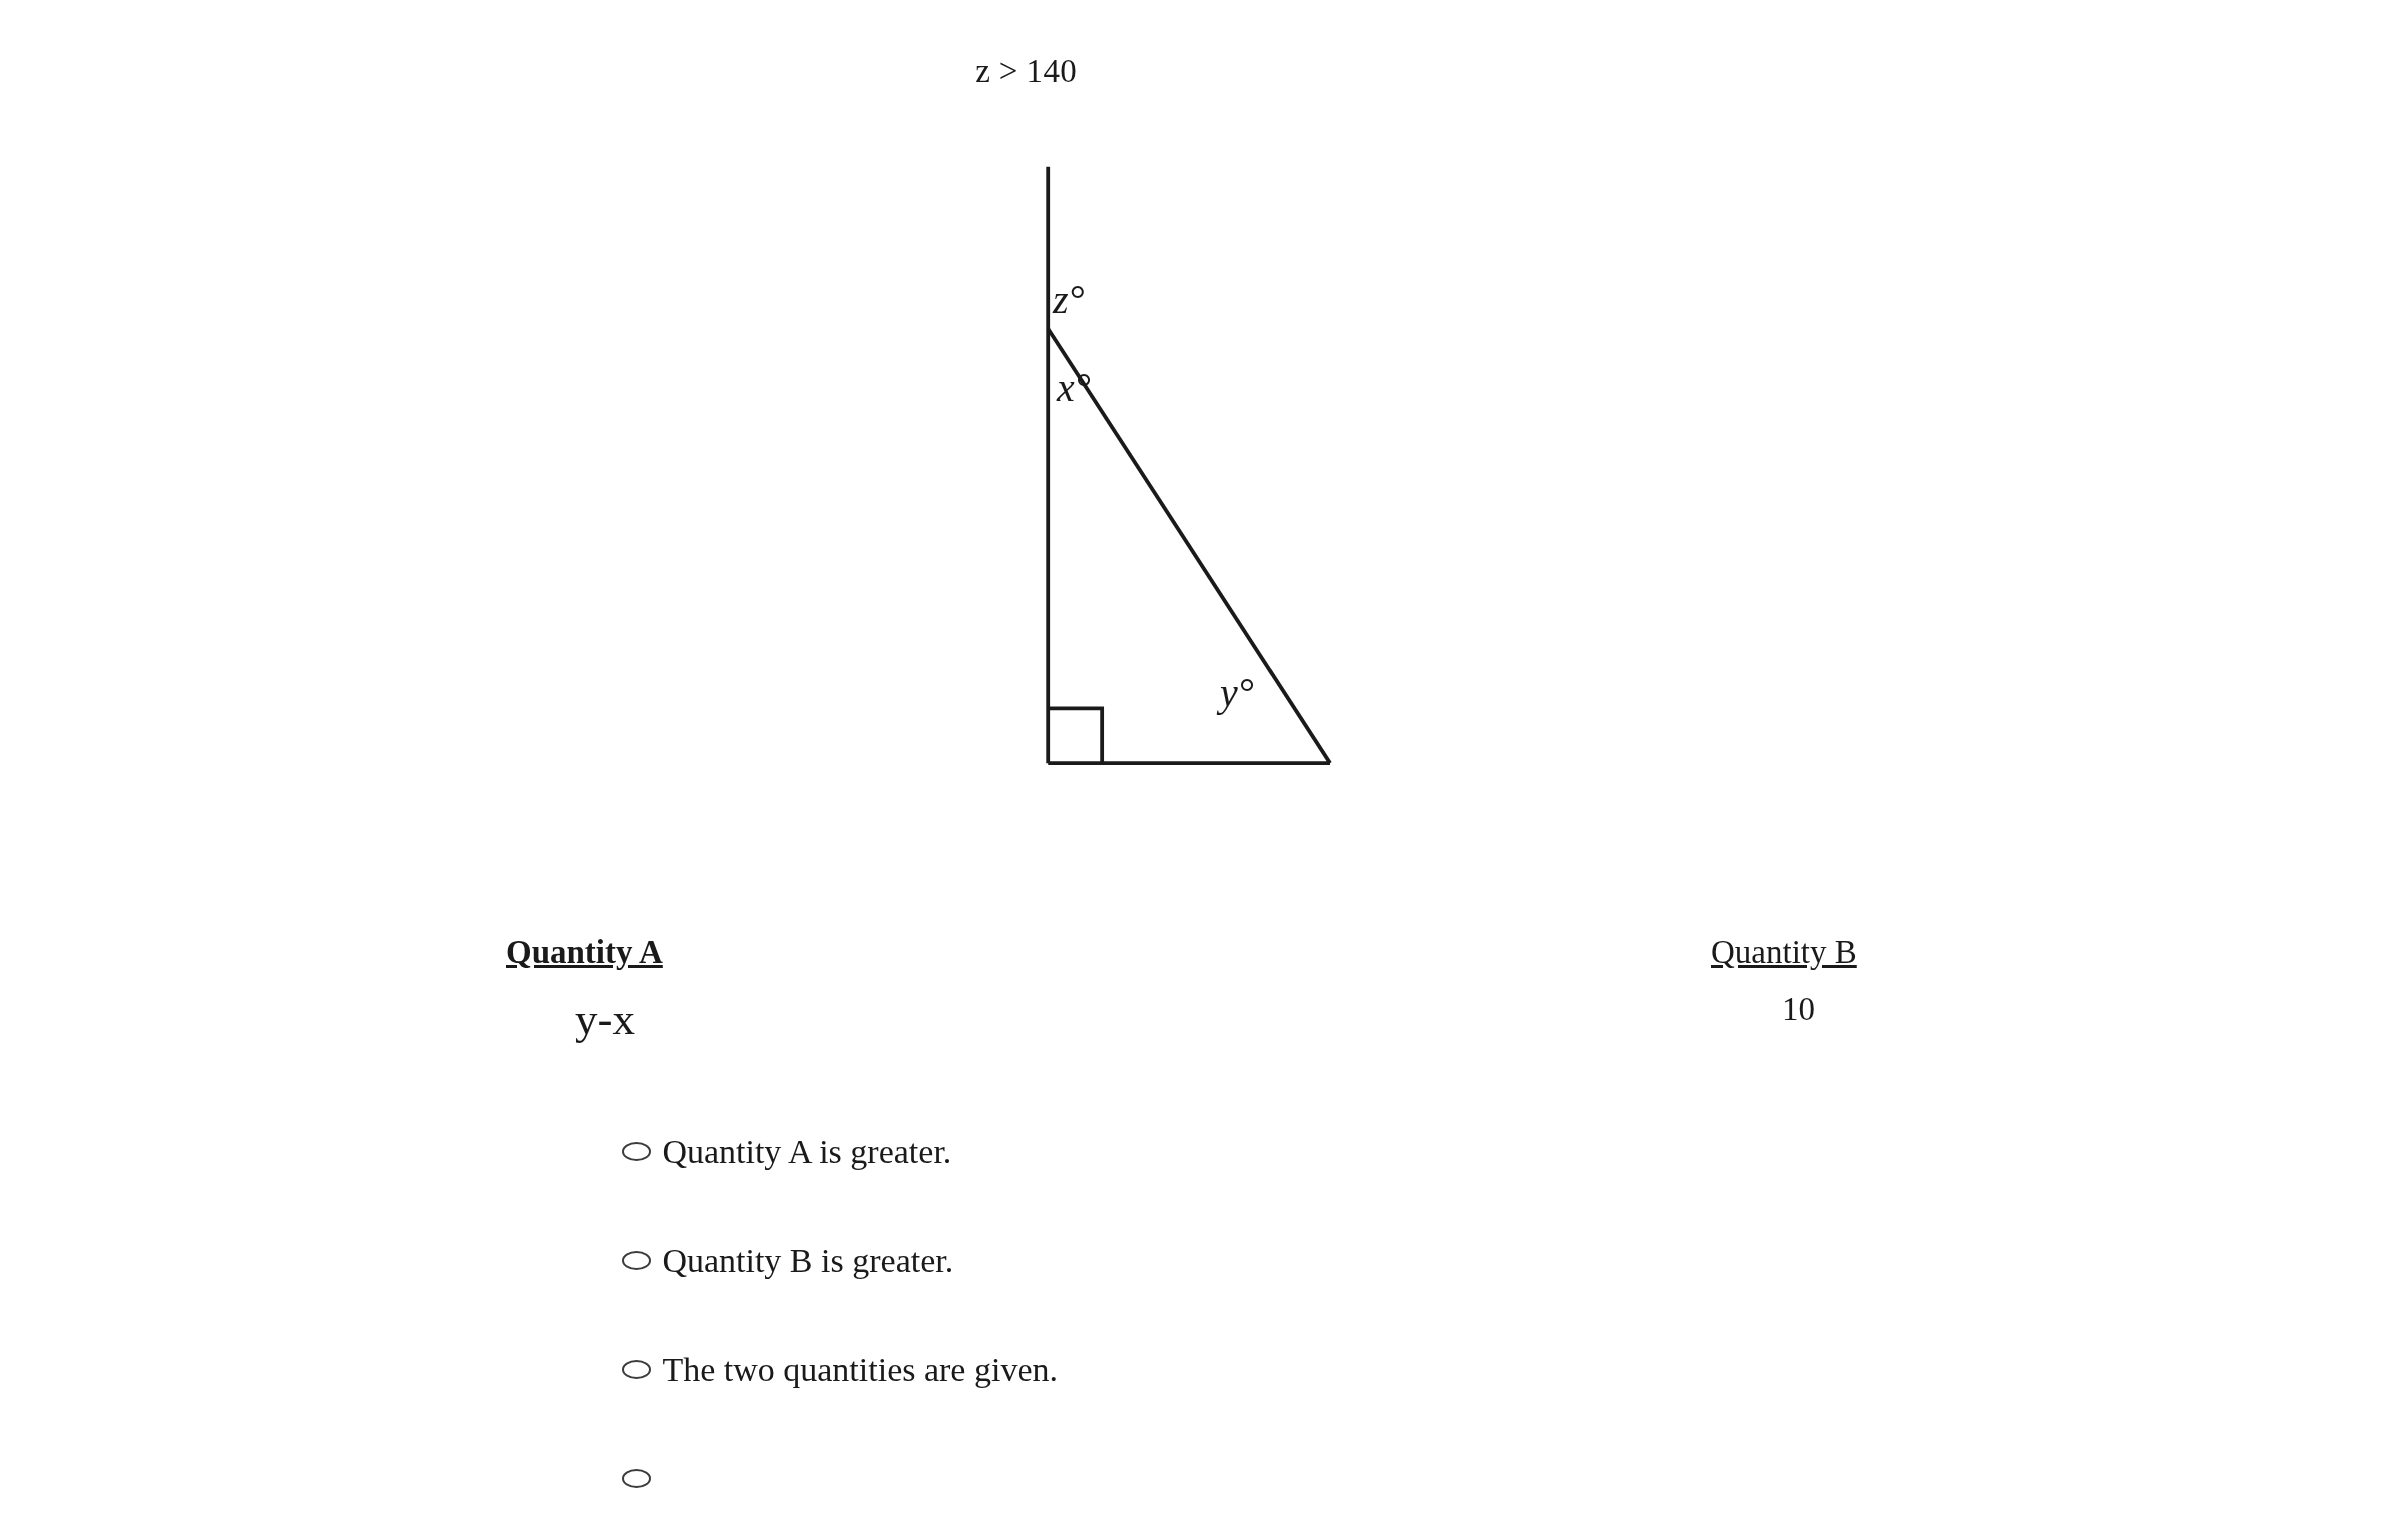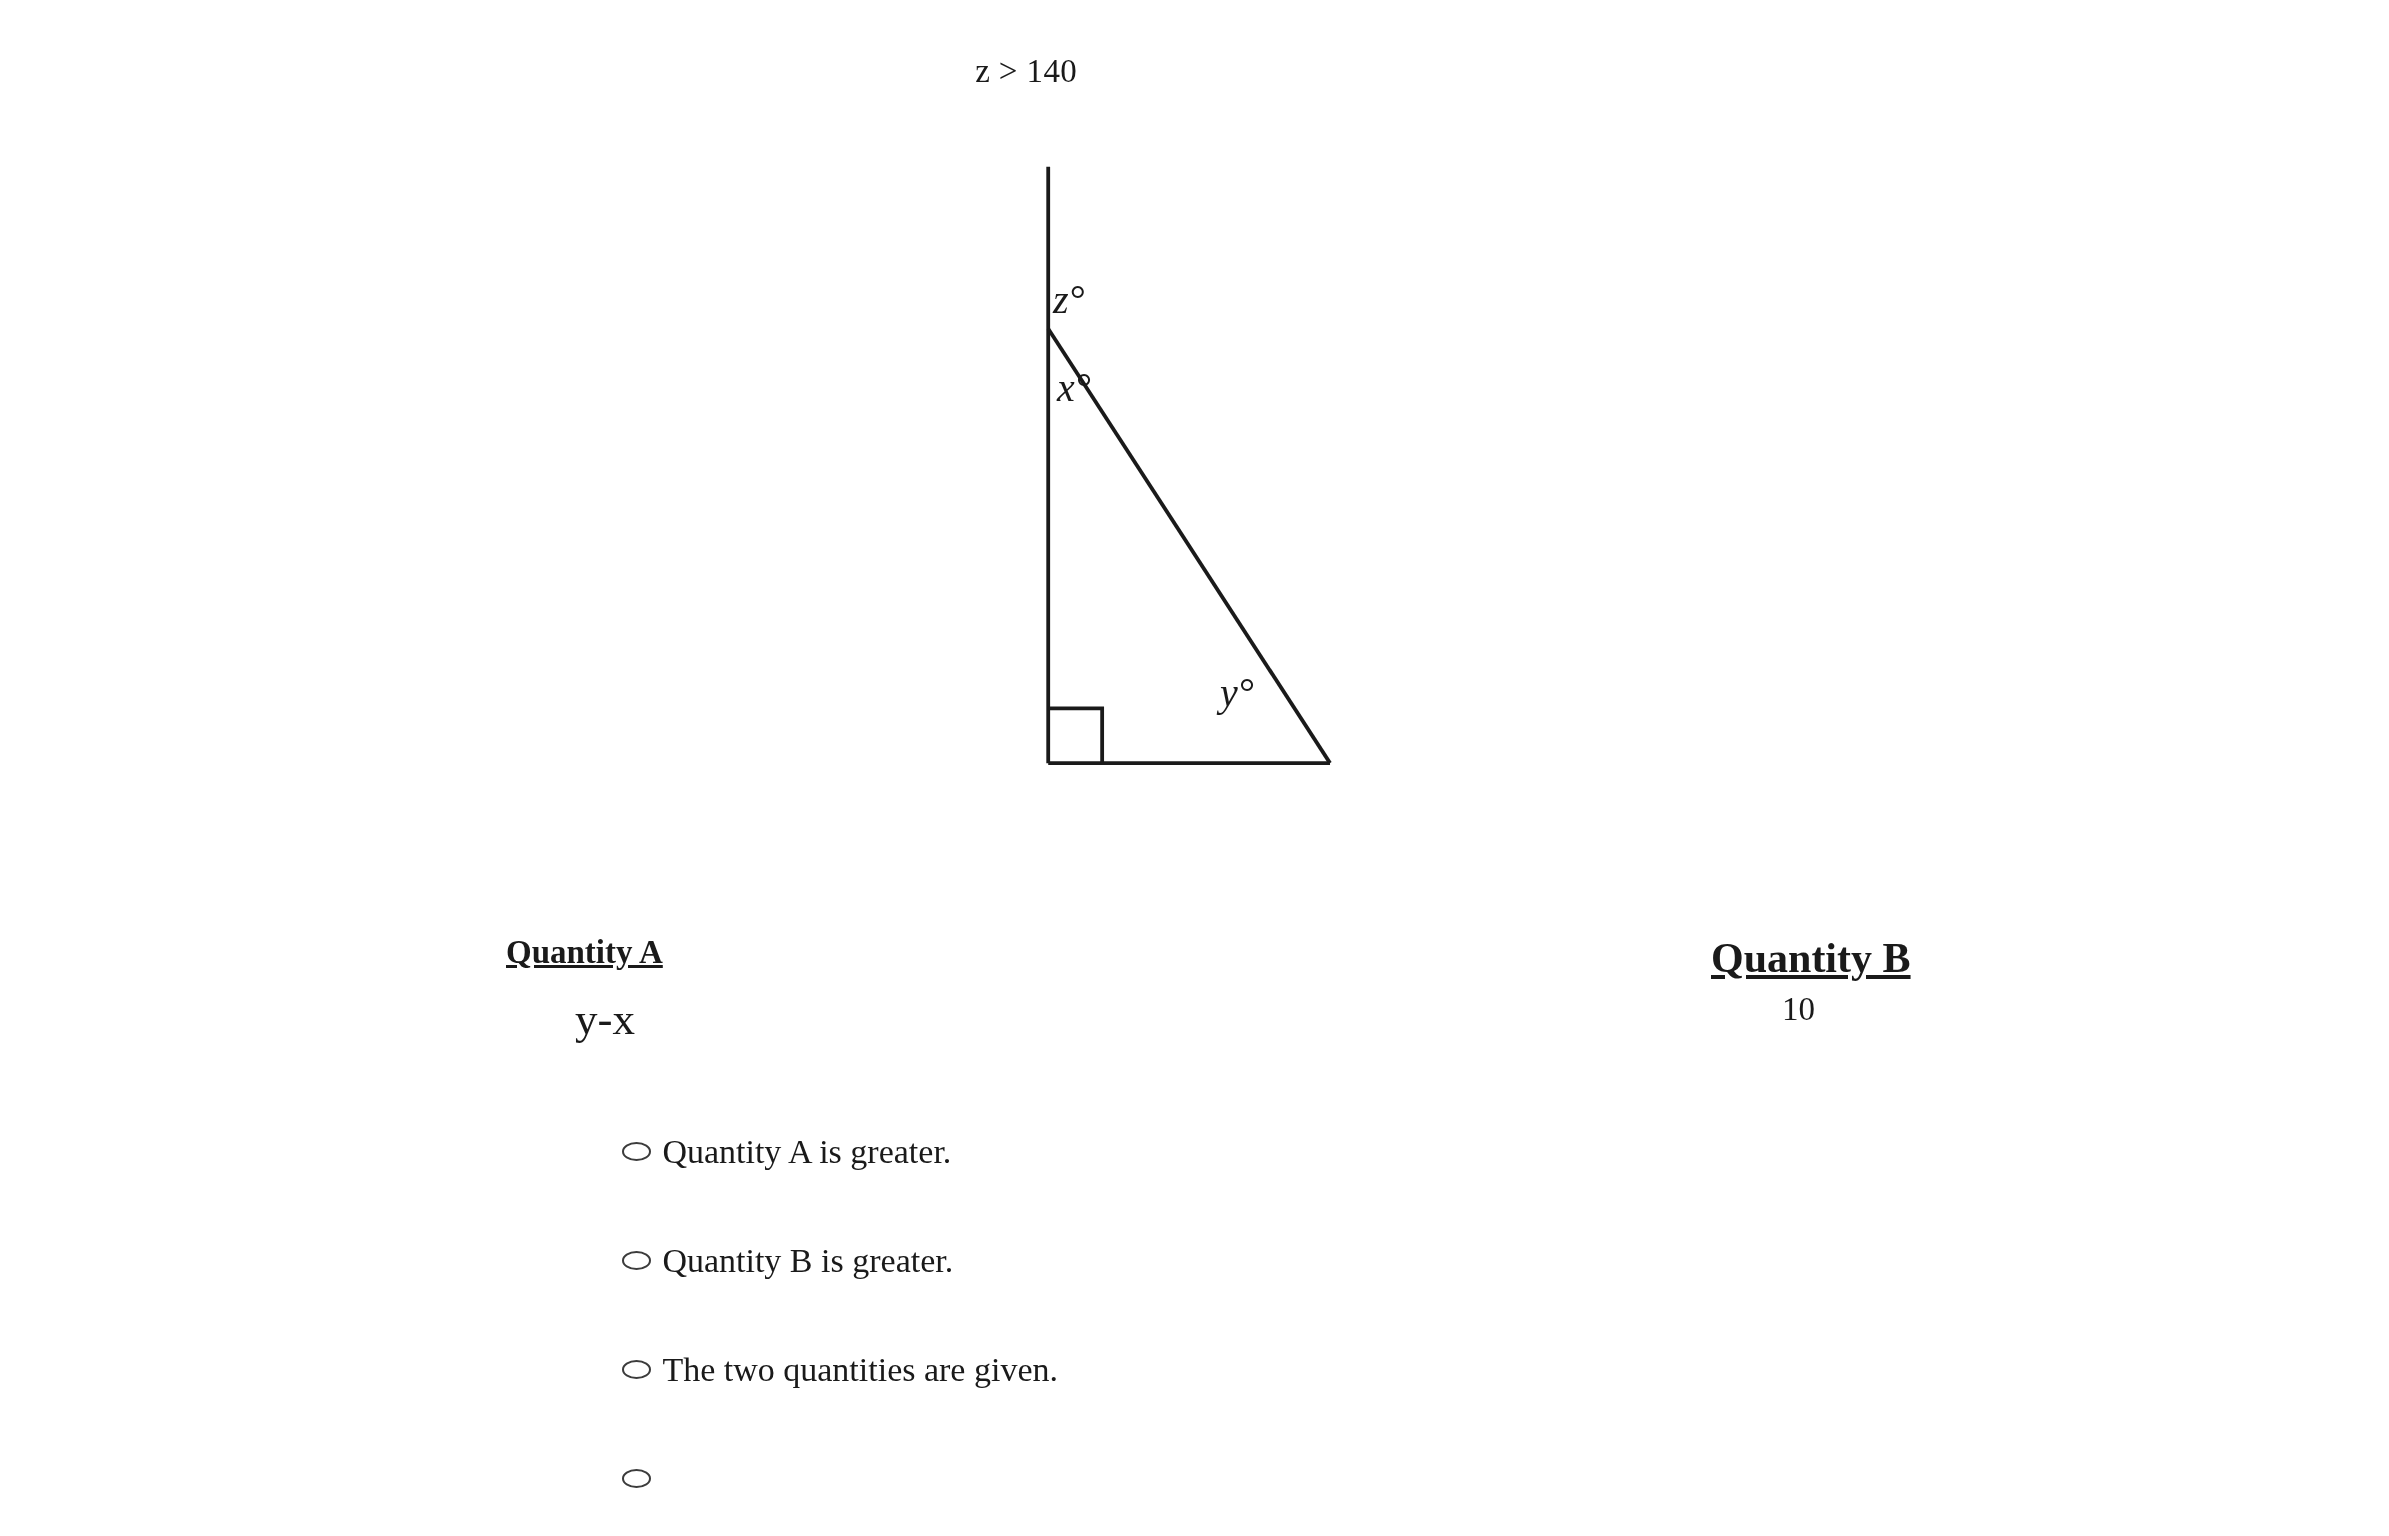--- a/index.html
+++ b/index.html
@@ -56,22 +56,22 @@
     font-size: 33px;
     font-weight: bold;
     text-decoration: underline;
     white-space: nowrap;
     text-align: right;
   }
   .qb-head {
     position: absolute;
     left: 1711px;
     top: 0;
-    font-size: 42px;
-    font-weight: bold;
+    font-size: 33px;
+    font-weight: normal;
     text-decoration: underline;
     white-space: nowrap;
   }
   .qa-val {
     position: absolute;
     left: 575px;
     top: 59px;
     font-size: 45px;
     white-space: nowrap;
   }

